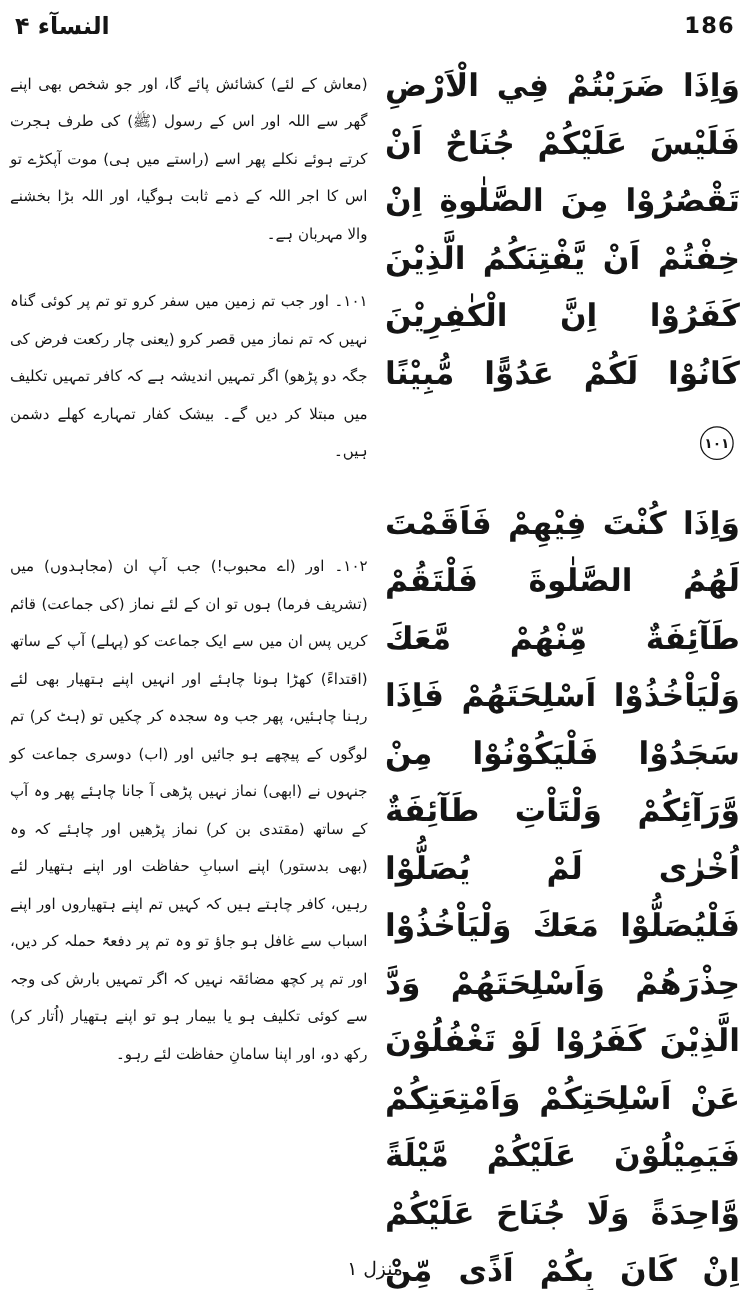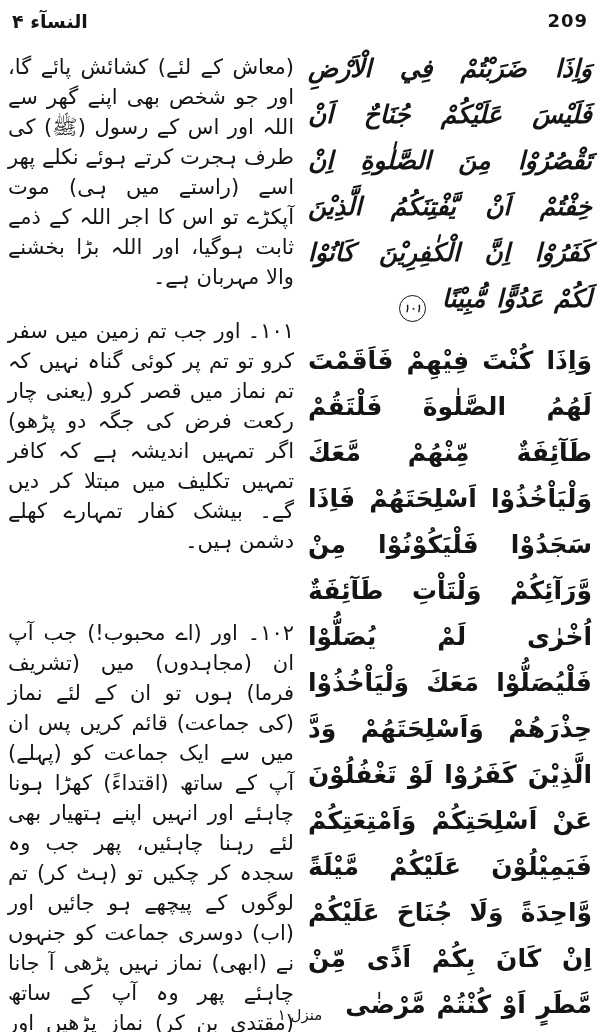--- a/index.html
+++ b/index.html
@@ -28,56 +28,56 @@
   
   .col-arabic{width:284px;}
   .col-urdu{flex:1;min-width:0;}
   .verse{
     text-align:justify;text-align-last:right;
     font-weight:700;
     font-size:25px;line-height:46px;
     word-spacing:2px;
   }
   .verse-100{margin:6px 0 16px;}
-  .verse-101{margin:0 0 16px;font-style:italic;}
+  .verse-101{margin:0 0 28px;}
   .verse-102{margin:0;}
   .ayah-num{
     display:inline-flex;align-items:center;justify-content:center;
     width:25px;height:25px;
     border:1.8px solid #151515;border-radius:50%;
     font-size:11px;font-weight:700;line-height:1;
     vertical-align:-5px;margin:0 5px;
     letter-spacing:0;word-spacing:0;
   }
   .ruku-mark{
     font-size:12px;font-weight:700;
     vertical-align:super;margin:0 3px 0 0;
   }
   .urdu-par{
     text-align:justify;text-align-last:right;
-    font-size:21px;line-height:30px;
+    font-size:12px;line-height:30px;
     margin:0;
   }
   .urdu-par-1{margin:6px 0 24px;}
   .urdu-par-2{margin:12px 0 62px;}
   .urdu-par-3{margin:0;}
   
   .ftr{
     position:absolute;bottom:8px;right:0;left:0;
     text-align:center;
   }
   .ftr span{font-size:15px;font-weight:400;text-align:center;}
 </style>
 </head>
 <body>
 
 <div class="page">
 
   <div class="hdr">
-    <div class="hdr-item hdr-center">209</div>
+    <div class="hdr-item hdr-center">186</div>
     <div class="hdr-item">النسآء ۴</div>
   </div>
 
   <div class="cols">
 
     <section class="col-arabic">
 
 
       <div class="verse verse-101">
         <span>وَاِذَا ضَرَبْتُمْ فِي الْاَرْضِ فَلَيْسَ عَلَيْكُمْ جُنَاحٌ اَنْ تَقْصُرُوْا مِنَ الصَّلٰوةِ اِنْ خِفْتُمْ اَنْ يَّفْتِنَكُمُ الَّذِيْنَ كَفَرُوْا اِنَّ الْكٰفِرِيْنَ كَانُوْا لَكُمْ عَدُوًّا مُّبِيْنًا</span>

